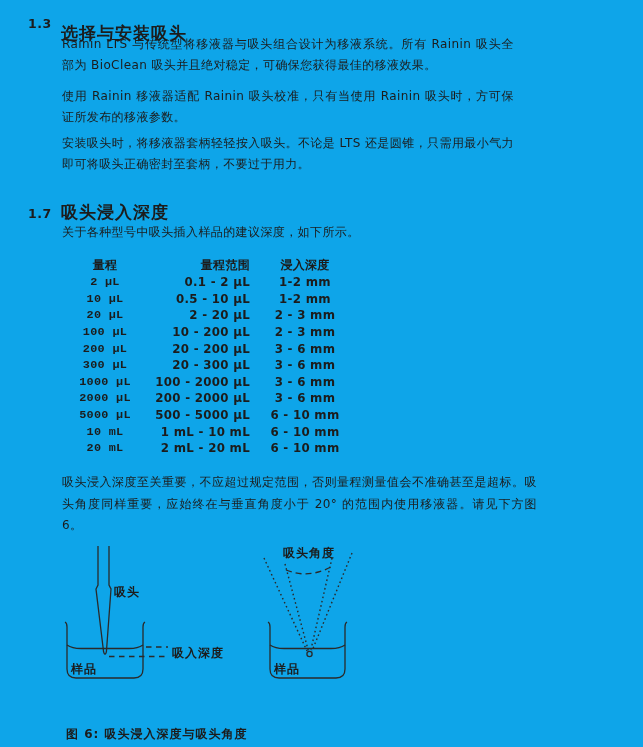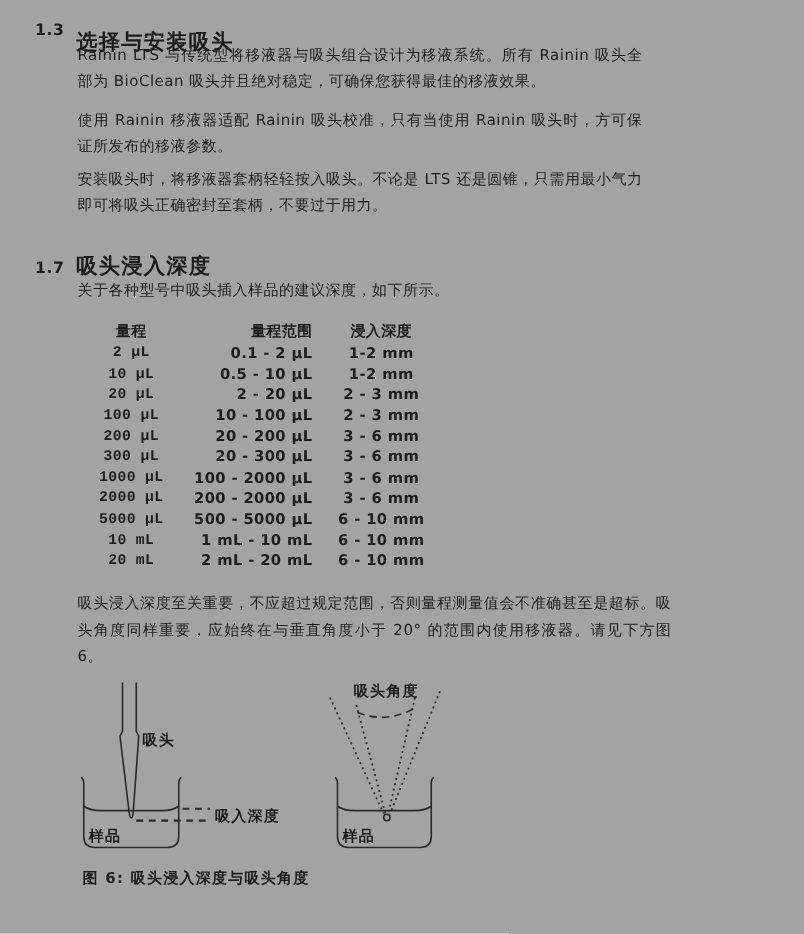--- a/index.html
+++ b/index.html
@@ -1,19 +1,19 @@
 <!DOCTYPE html>
 <html><head>
 <meta charset="utf-8">
 <style>
   html,body{margin:0;padding:0;background:#ffffff;}
   #page{
     position:relative;
     width:643px;height:747px;
-    background:#a3a3a3;
+    background:#0ea5e9;
     font-family:"DejaVu Sans",sans-serif;
     color:#1c1c1c;
     overflow:hidden;
   }
   .abs{position:absolute;}
   .sec-num{font-size:12.5px;font-weight:bold;letter-spacing:0.5px;}
   .sec-title{font-size:17px;font-weight:bold;letter-spacing:1px;}
   .para{
     font-size:12px;line-height:21px;font-weight:500;
     letter-spacing:0.4px;text-align:justify;
@@ -21,21 +21,21 @@
   
   .tbl{border-collapse:collapse;table-layout:fixed;}
   .tbl td,.tbl th{
     padding:0;height:16.6px;font-size:11.8px;font-weight:bold;
     letter-spacing:0.3px;white-space:nowrap;vertical-align:middle;
   }
   .c1{width:80px;text-align:center;font-family:Liberation Mono, monospace;}
   .c2{width:105px;text-align:right;}
   .c3{width:110px;text-align:center;}
   .tbl th{font-size:12px;}
-  .caption{font-size:12px;font-weight:bold;letter-spacing:1px;}
+  .caption{font-size:12px;font-weight:bold;letter-spacing:1px;margin-top:32px;}
   svg text{font-family:"DejaVu Sans",sans-serif;font-size:12px;font-weight:bold;fill:#1c1c1c;letter-spacing:1px;}
 </style>
 </head>
 <body>
 
 <div id="page">
 
   <div class="abs sec-num" style="left:28px;top:16px;">1.3</div>
   <div class="abs sec-title" style="left:61px;top:11px;margin-top:11px;">选择与安装吸头</div>
 
@@ -69,21 +69,21 @@
         <td class="c2">0.5 - 10 μL</td>
         <td class="c3">1-2 mm</td>
       </tr>
       <tr>
         <td class="c1">20 μL</td>
         <td class="c2">2 - 20 μL</td>
         <td class="c3">2 - 3 mm</td>
       </tr>
       <tr>
         <td class="c1">100 μL</td>
-        <td class="c2">10 - 100 μL</td>
+        <td class="c2">10 - 200 μL</td>
         <td class="c3">2 - 3 mm</td>
       </tr>
       <tr>
         <td class="c1">200 μL</td>
         <td class="c2">20 - 200 μL</td>
         <td class="c3">3 - 6 mm</td>
       </tr>
       <tr>
         <td class="c1">300 μL</td>
         <td class="c2">20 - 300 μL</td>

